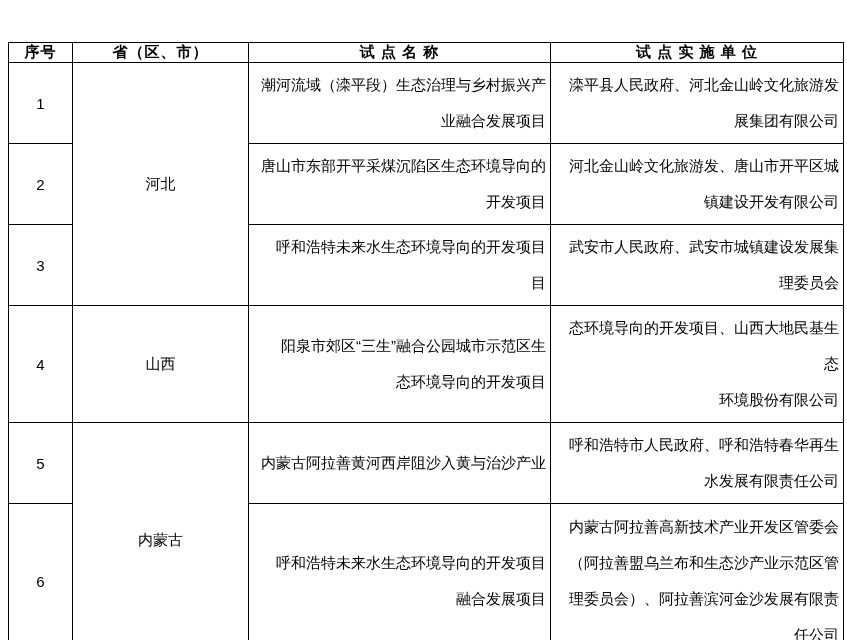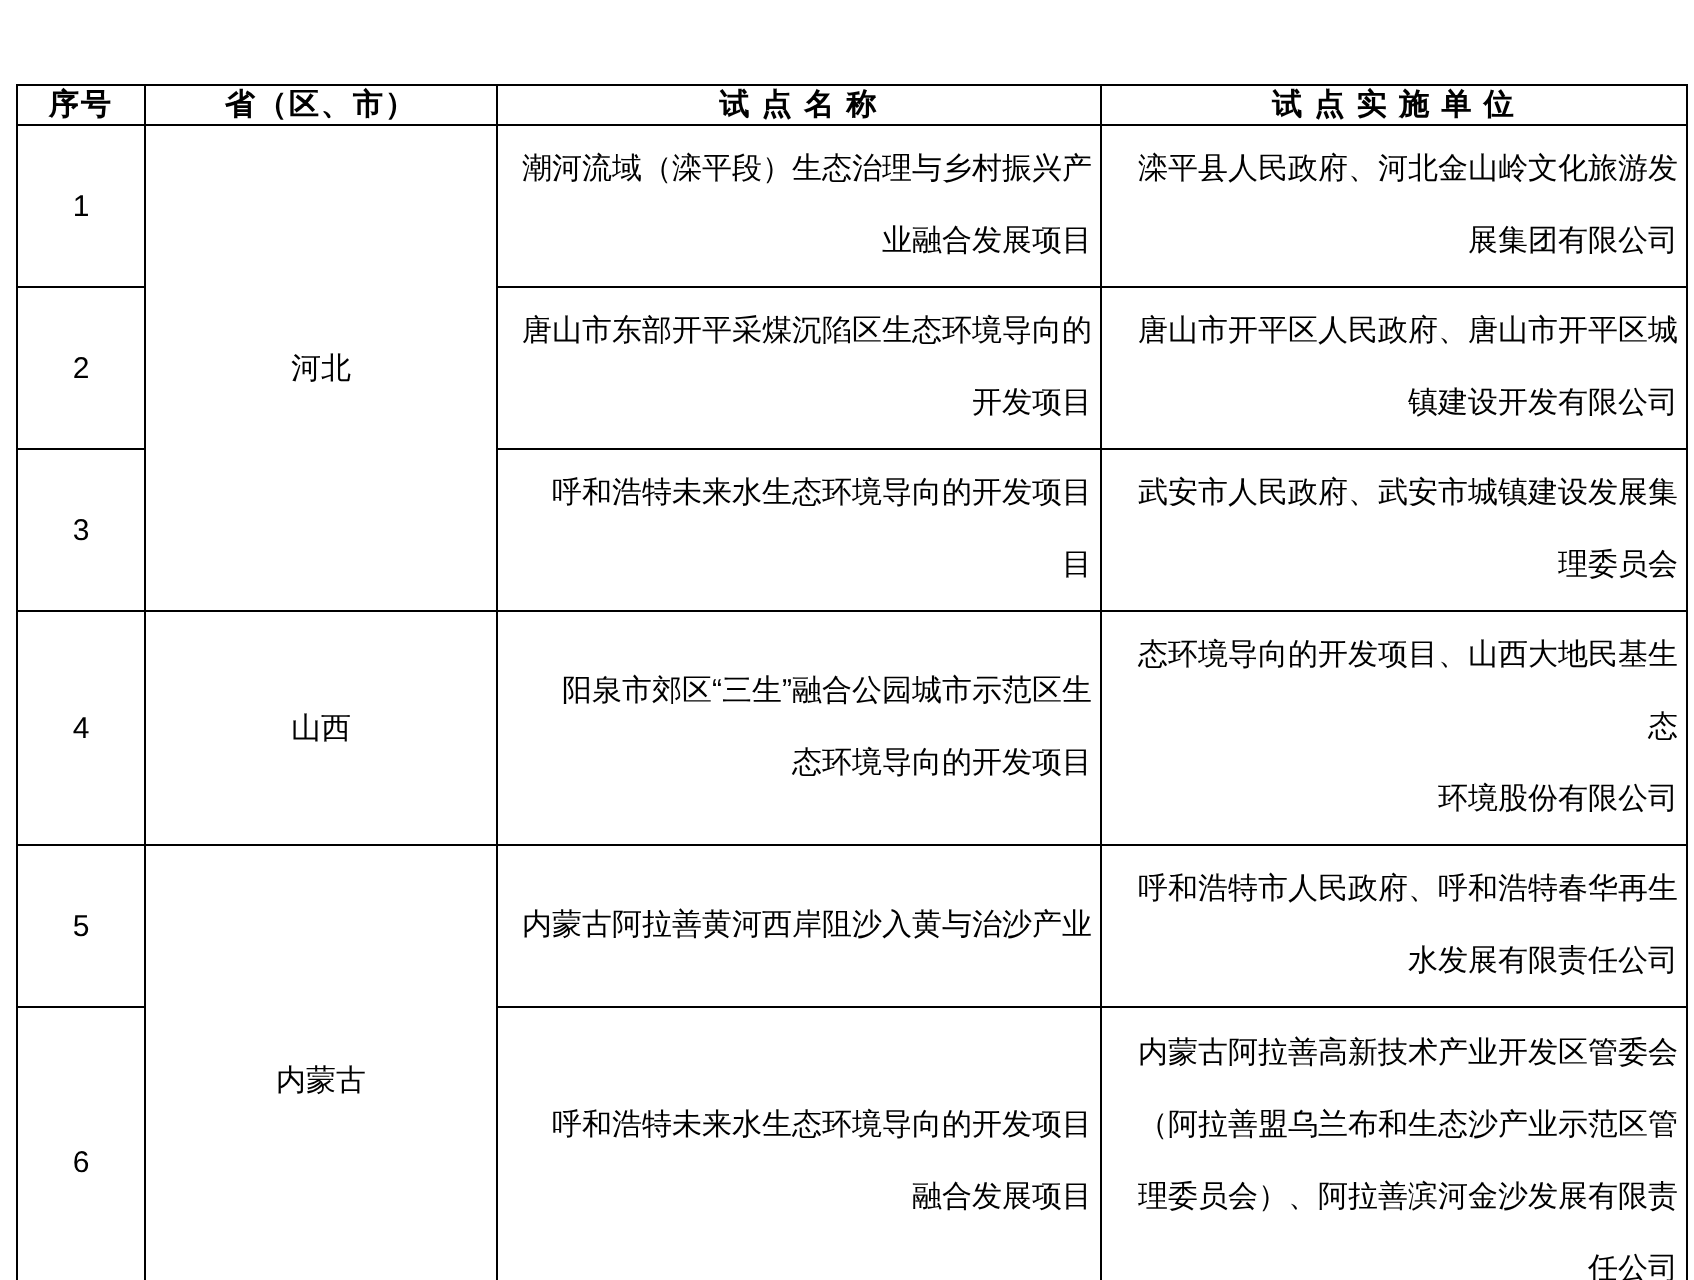--- a/index.html
+++ b/index.html
@@ -88,21 +88,21 @@
           <td class="cell-prov" rowspan="3">河北</td>
           <td class="cell-name">潮河流域（滦平段）生态治理与乡村振兴产
 业融合发展项目</td>
           <td class="cell-org">滦平县人民政府、河北金山岭文化旅游发
 展集团有限公司</td>
         </tr>
         <tr style="height: 79px;">
           <td class="cell-no">2</td>
           <td class="cell-name">唐山市东部开平采煤沉陷区生态环境导向的
 开发项目</td>
-          <td class="cell-org">唐山市开平区人民政府、唐山市开平区城
+          <td class="cell-org">河北金山岭文化旅游发、唐山市开平区城
 镇建设开发有限公司</td>
         </tr>
         <tr style="height: 81px;">
           <td class="cell-no">3</td>
           <td class="cell-name">呼和浩特未来水生态环境导向的开发项目
 目</td>
           <td class="cell-org">武安市人民政府、武安市城镇建设发展集
 理委员会</td>
         </tr>
         <tr style="height: 78px;">

